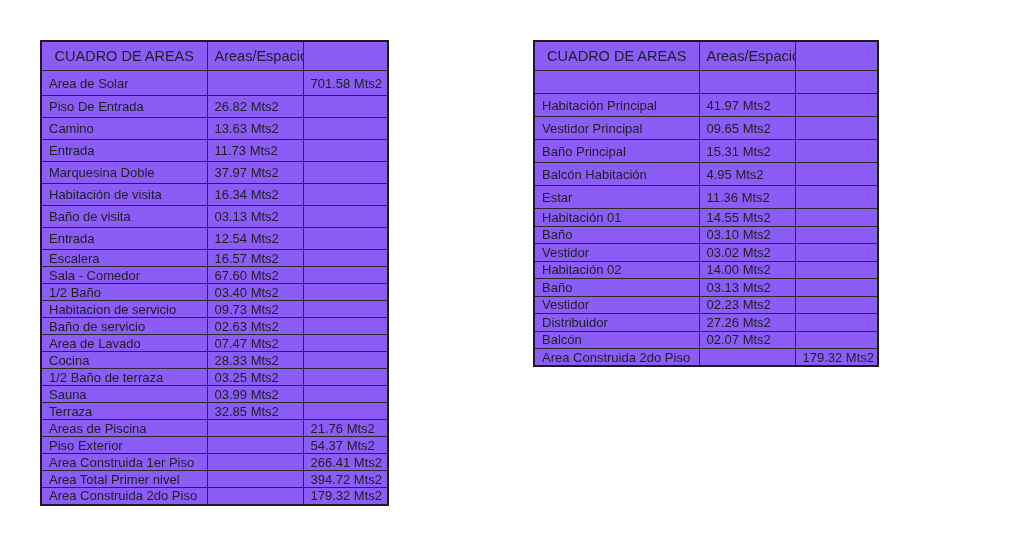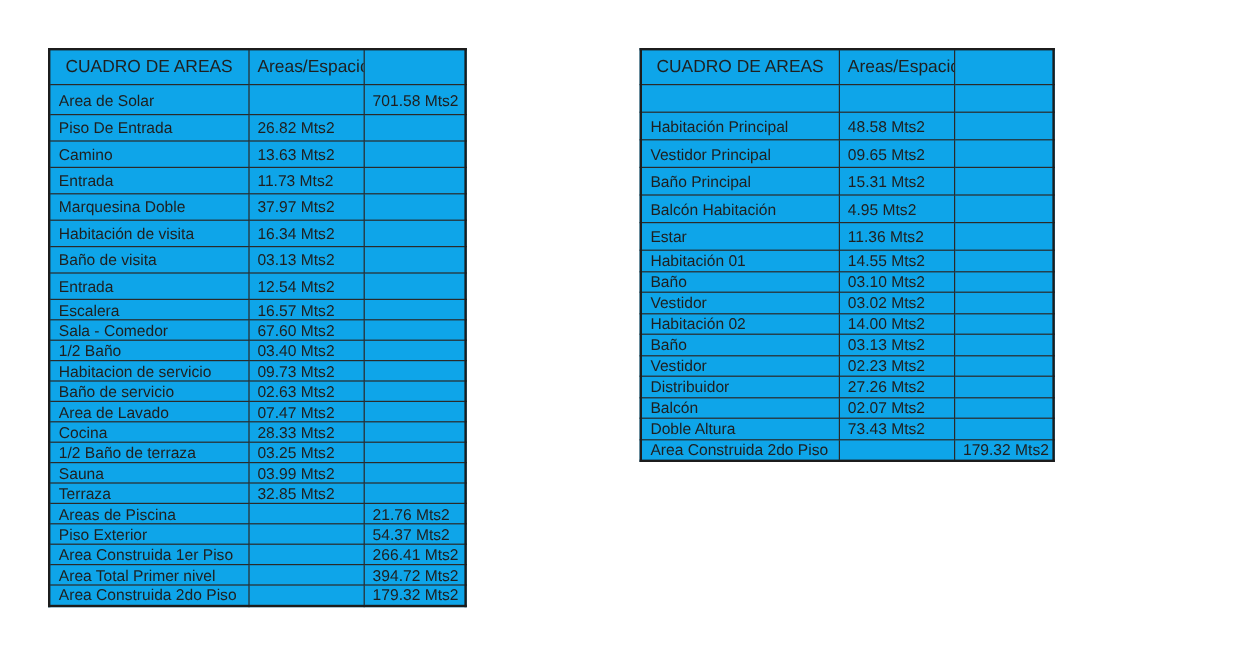--- a/index.html
+++ b/index.html
@@ -12,21 +12,21 @@
     position: relative;
     background: #ffffff;
     font-family: "Liberation Sans", "DejaVu Sans", sans-serif;
     color: #1f1f1f;
     overflow: hidden;
   }
   .areas-table {
     position: absolute;
     border-collapse: collapse;
     table-layout: fixed;
-    background: #0ea5e9;
+    background: #8b5cf6;
   }
   .areas-table th,
   .areas-table td {
     border: 1px solid #2a2a2a;
     padding: 0 0 0 7px;
     font-size: 13px;
     font-weight: normal;
     text-align: left;
     vertical-align: middle;
     white-space: nowrap;
@@ -210,21 +210,21 @@
     </tr>
   </thead>
   <tbody>
       <tr>
         <td class="c1"></td>
         <td class="c2"></td>
         <td class="c3"></td>
       </tr>
       <tr>
         <td class="c1">Habitación Principal</td>
-        <td class="c2">48.58 Mts2</td>
+        <td class="c2">41.97 Mts2</td>
         <td class="c3"></td>
       </tr>
       <tr>
         <td class="c1">Vestidor Principal</td>
         <td class="c2">09.65 Mts2</td>
         <td class="c3"></td>
       </tr>
       <tr>
         <td class="c1">Baño Principal</td>
         <td class="c2">15.31 Mts2</td>
@@ -271,25 +271,20 @@
         <td class="c3"></td>
       </tr>
       <tr>
         <td class="c1">Distribuidor</td>
         <td class="c2">27.26 Mts2</td>
         <td class="c3"></td>
       </tr>
       <tr>
         <td class="c1">Balcón</td>
         <td class="c2">02.07 Mts2</td>
-        <td class="c3"></td>
-      </tr>
-      <tr>
-        <td class="c1">Doble Altura</td>
-        <td class="c2">73.43 Mts2</td>
         <td class="c3"></td>
       </tr>
       <tr>
         <td class="c1">Area Construida 2do Piso</td>
         <td class="c2"></td>
         <td class="c3">179.32 Mts2</td>
       </tr>
     </tbody>
 </table>
 

